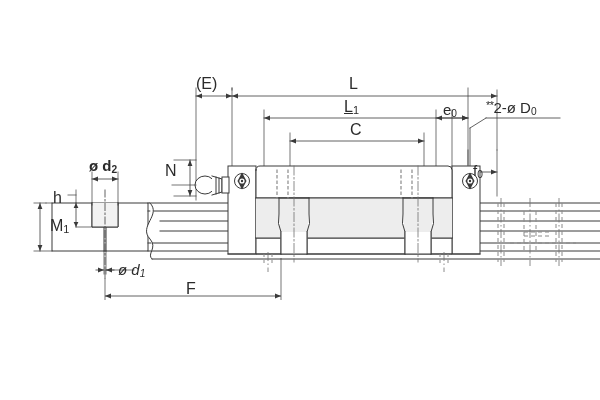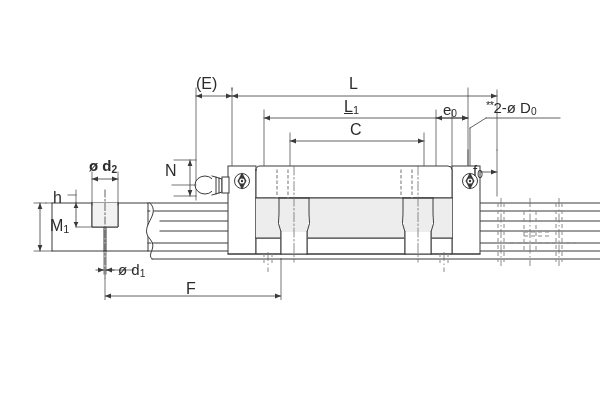--- a/index.html
+++ b/index.html
@@ -253,16 +253,16 @@
 
 <div class="lbl big" style="left:196px;top:76px;">(E)</div>
 <div class="lbl big" style="left:349px;top:76px;">L</div>
 <div class="lbl big" style="left:344px;top:99px;text-decoration:underline;"><span>L</span><sub>1</sub></div>
 <div class="lbl big" style="left:350px;top:122px;">C</div>
 <div class="lbl dim" style="left:443px;top:102px;"><span>e</span><sub>0</sub></div>
 <div class="lbl dim" style="left:473px;top:163px;"><span>f</span><sub>0</sub></div>
 <div class="lbl dim" style="left:486px;top:100px;"><sup>**</sup><span>2-ø D</span><sub>0</sub></div>
 <div class="lbl big" style="left:165px;top:163px;">N</div>
 <div class="lbl dim" style="left:89px;top:158px;font-weight:bold;"><span>ø d</span><sub>2</sub></div>
-<div class="lbl dim" style="left:118px;top:262px;"><span>ø d</span><sub>1</sub></div>
+<div class="lbl dim" style="left:118px;top:262px;font-style:italic;"><span>ø d</span><sub>1</sub></div>
 <div class="lbl big" style="left:53px;top:190px;">h</div>
 <div class="lbl big" style="left:6px;top:218px;margin-left:44px;"><span>M</span><sub>1</sub></div>
 <div class="lbl big" style="left:186px;top:281px;">F</div>
 
 </body></html>

